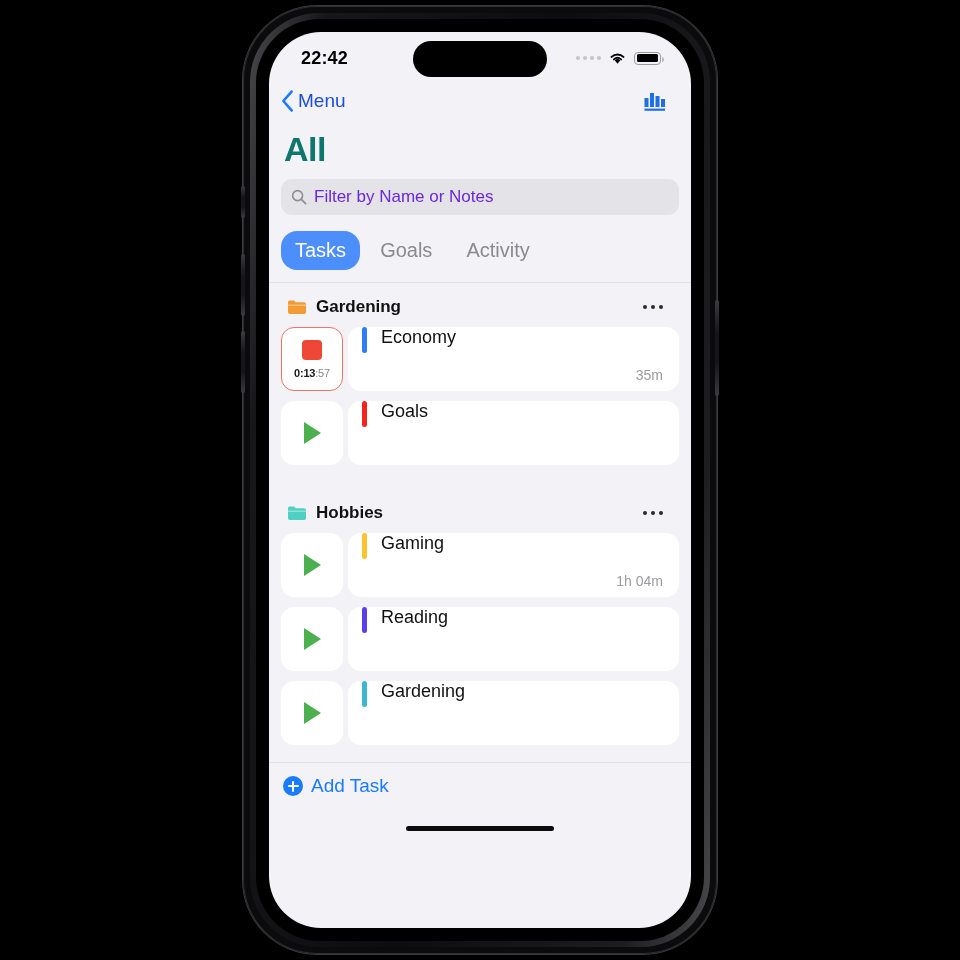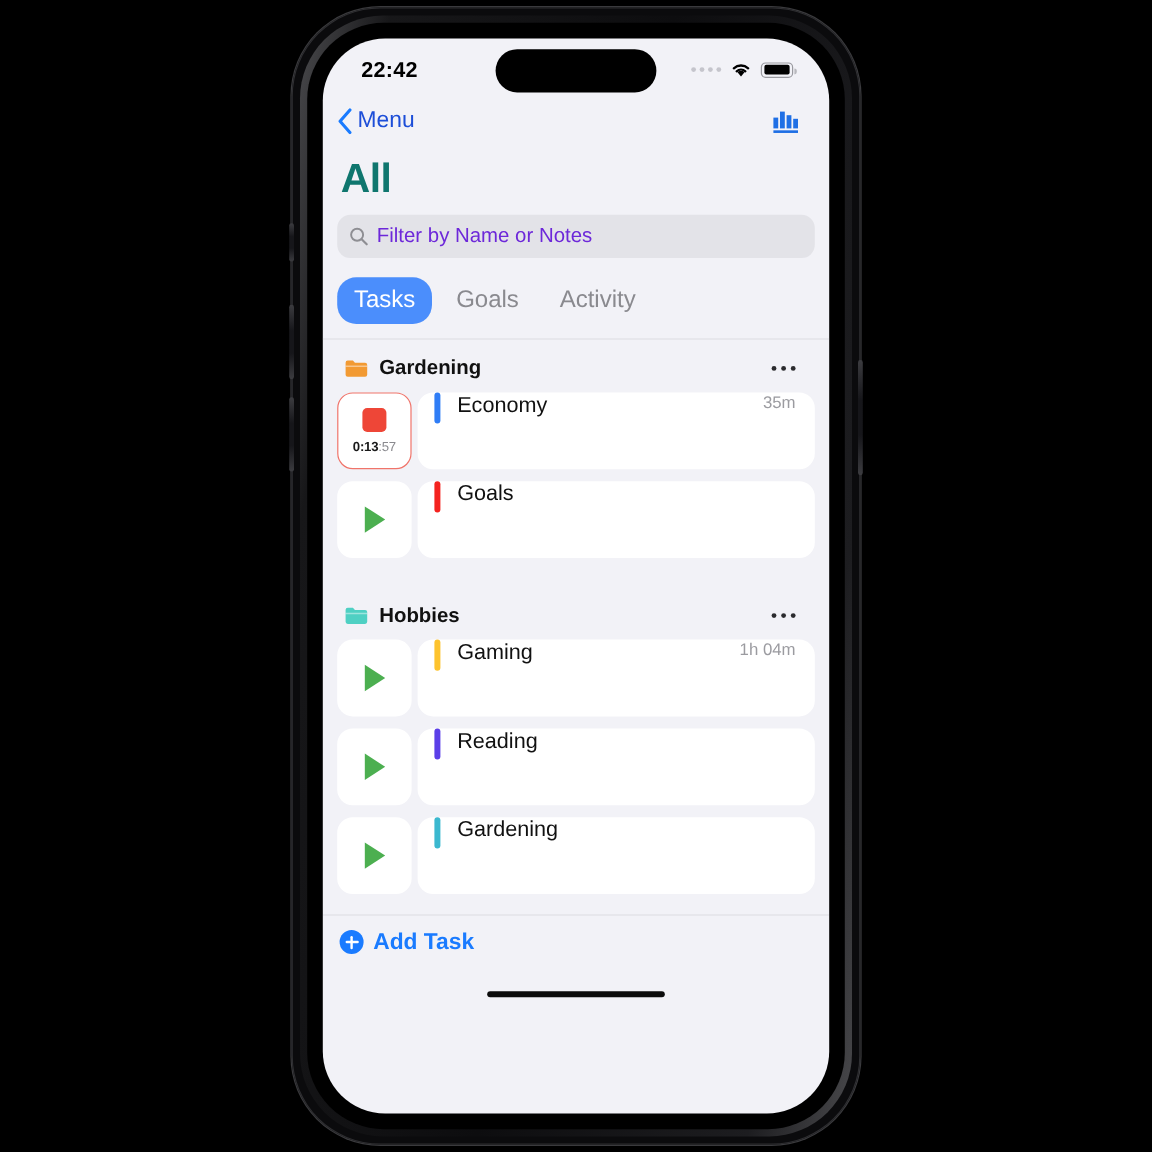--- a/index.html
+++ b/index.html
@@ -147,31 +147,31 @@
   .timer-text { font-size: 11px; margin-top: 7px; letter-spacing: -0.2px; }
   .timer-text .maj { color: #1a1a1a; font-weight: bold; }
   .timer-text .sec { color: #8a8a8f; font-weight: normal; }
 
   .task-card {
     flex: 1; background: #fff; border-radius: 13px; height: 64px;
     display: flex; align-items: flex-start; padding: 0 16px 0 14px; cursor: pointer;
   }
   .color-bar { width: 5px; height: 26px; border-radius: 3px; flex: none; margin-right: 14px; }
   .task-name { font-size: 18px; color: #111; flex: 1; }
-  .task-dur { font-size: 14px; color: #9b9ba0; }
+  .task-dur { font-size: 14px; color: #9b9ba0; margin-top: 40px; }
 
   .group-gap { height: 14px; }
 
   
   .bottom-bar {
     position: absolute; left: 0; right: 0; bottom: 0; height: 78px;
     background: #f2f2f7; border-top: 1px solid #e0e0e5;
     padding: 12px 0 0 14px;
   }
-  .add-task { display: flex; gap: 8px; cursor: pointer; font-weight: bold; }
+  .add-task { display: flex; align-items: center; gap: 8px; cursor: pointer; }
   .plus-circle {
     width: 20px; height: 20px; border-radius: 50%; background: #1a7bff;
     position: relative; flex: none;
   }
   .plus-circle::before, .plus-circle::after {
     content: ""; position: absolute; background: #fff; border-radius: 1px;
   }
   .plus-circle::before { left: 4.5px; top: 9px; width: 11px; height: 2.2px; }
   .plus-circle::after  { top: 4.5px; left: 9px; height: 11px; width: 2.2px; }
   .add-label { color: #1a7bff; font-size: 19px; }

